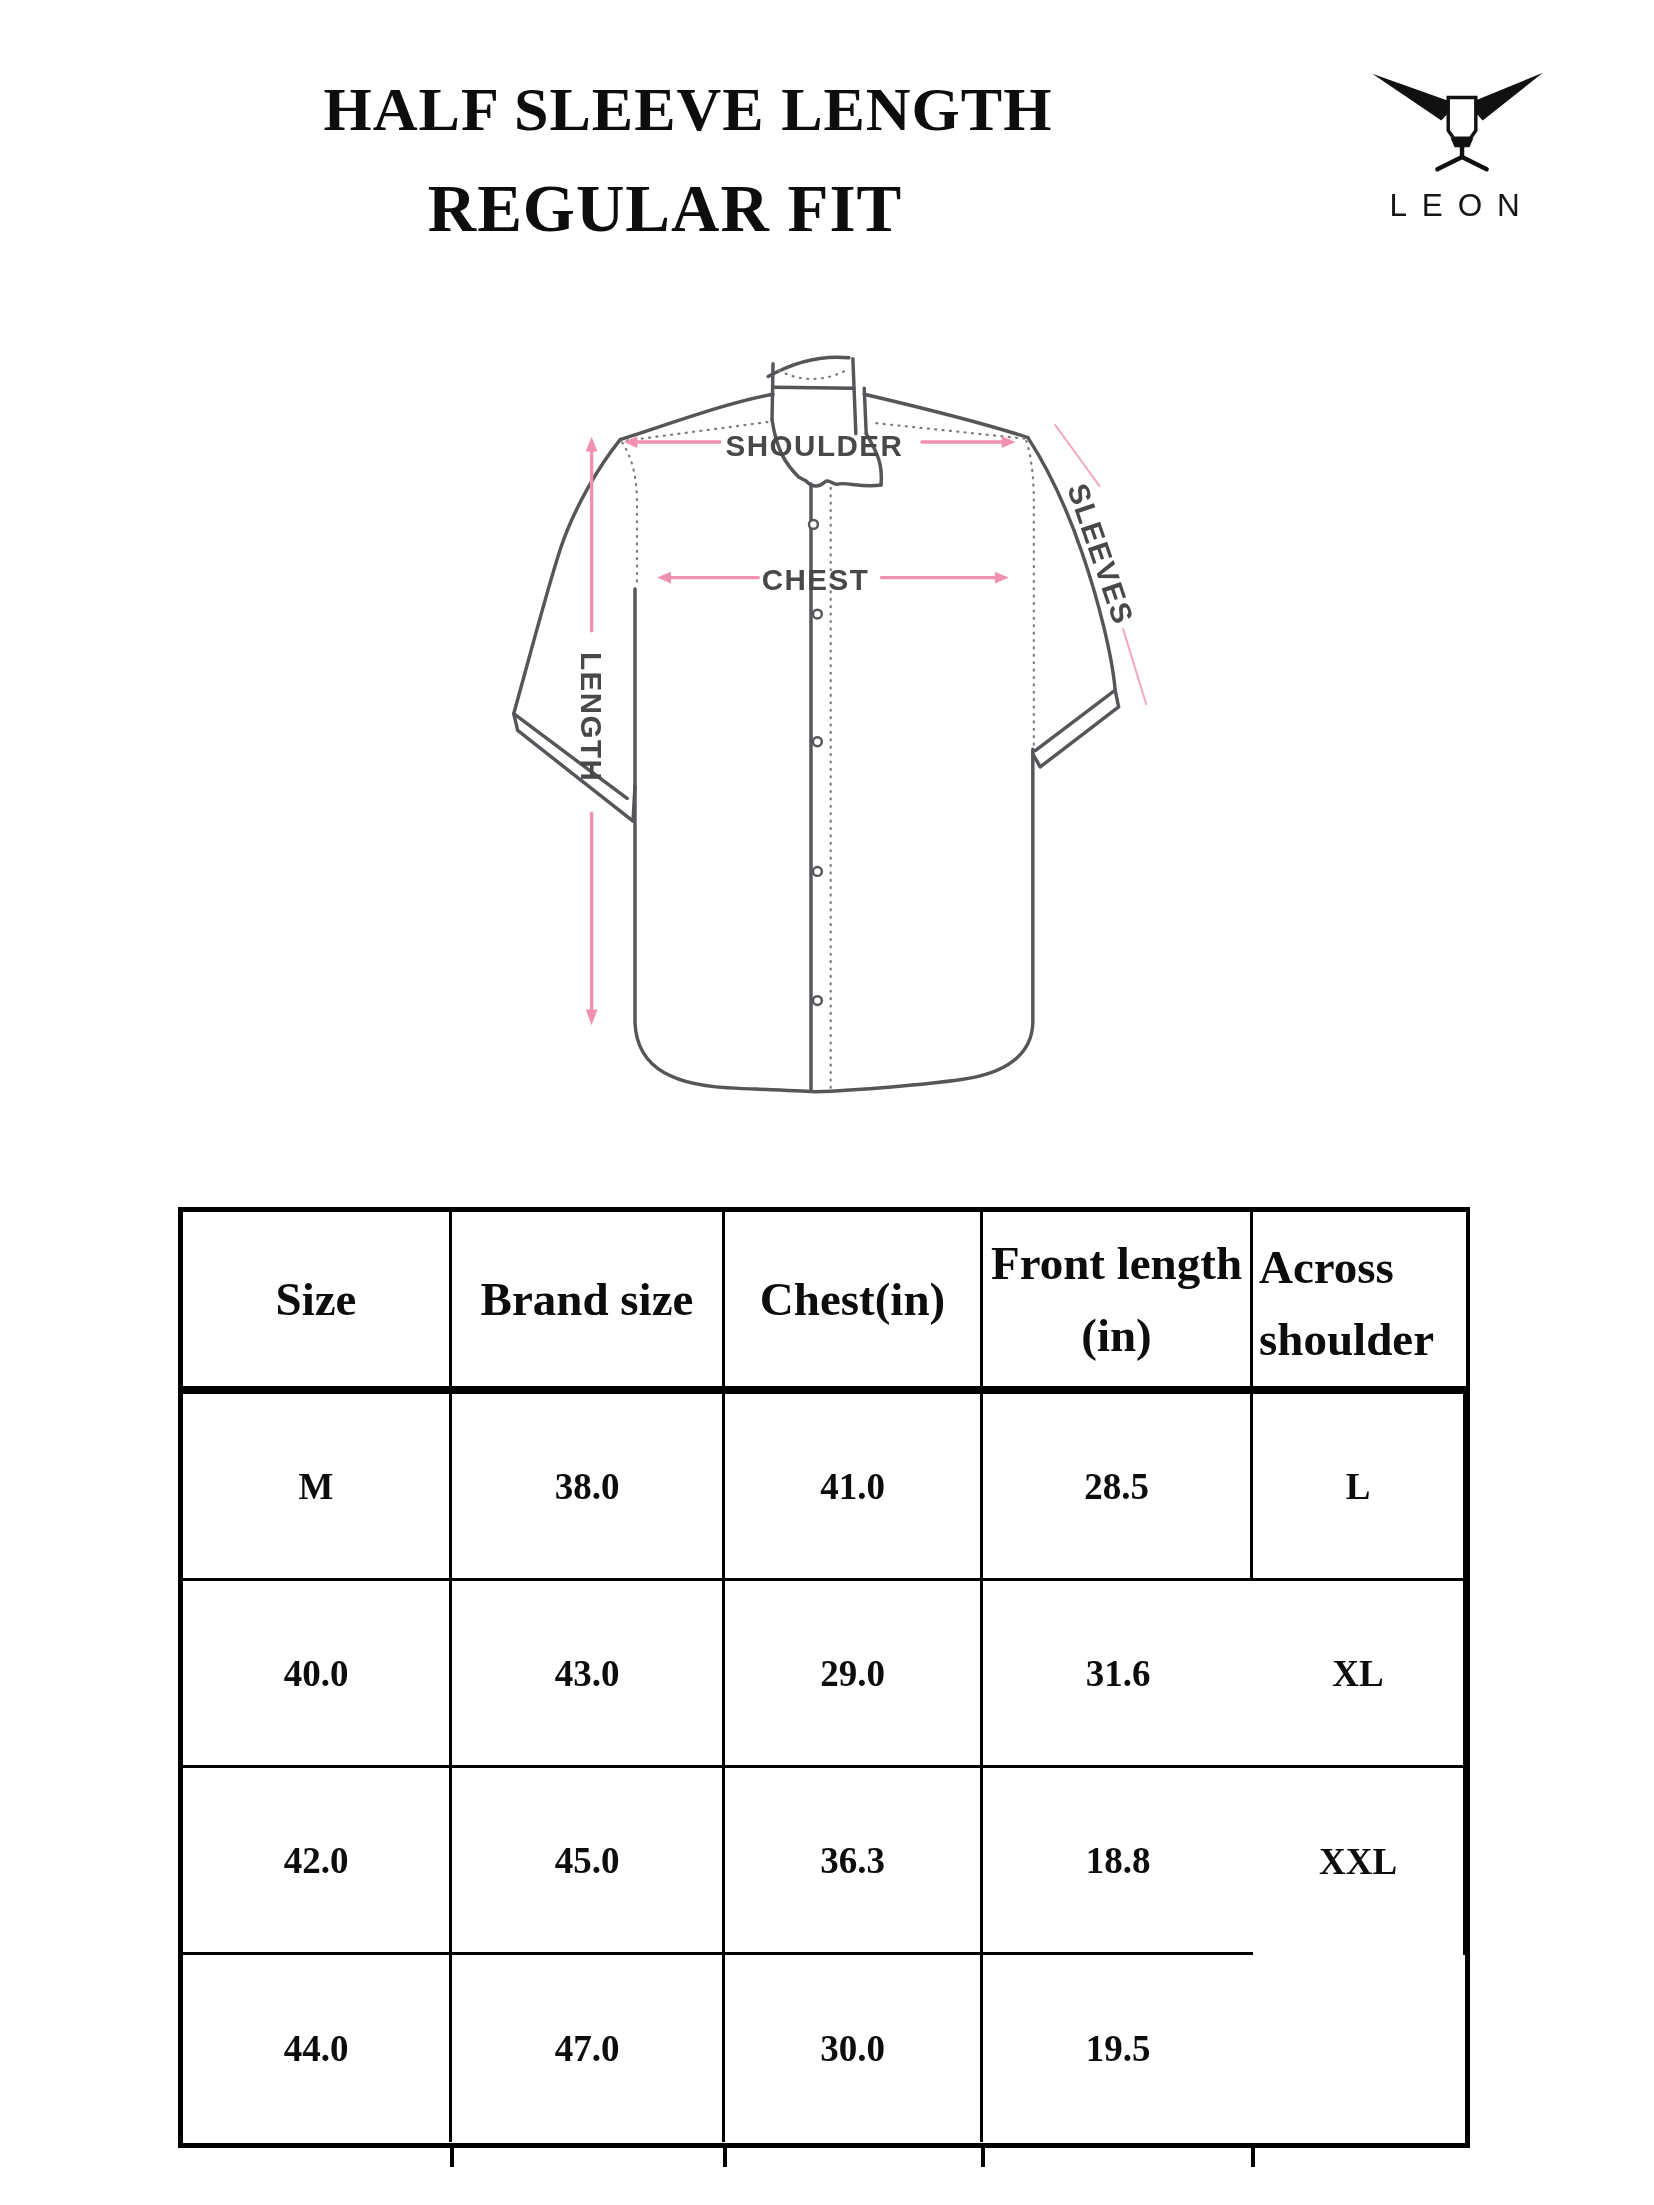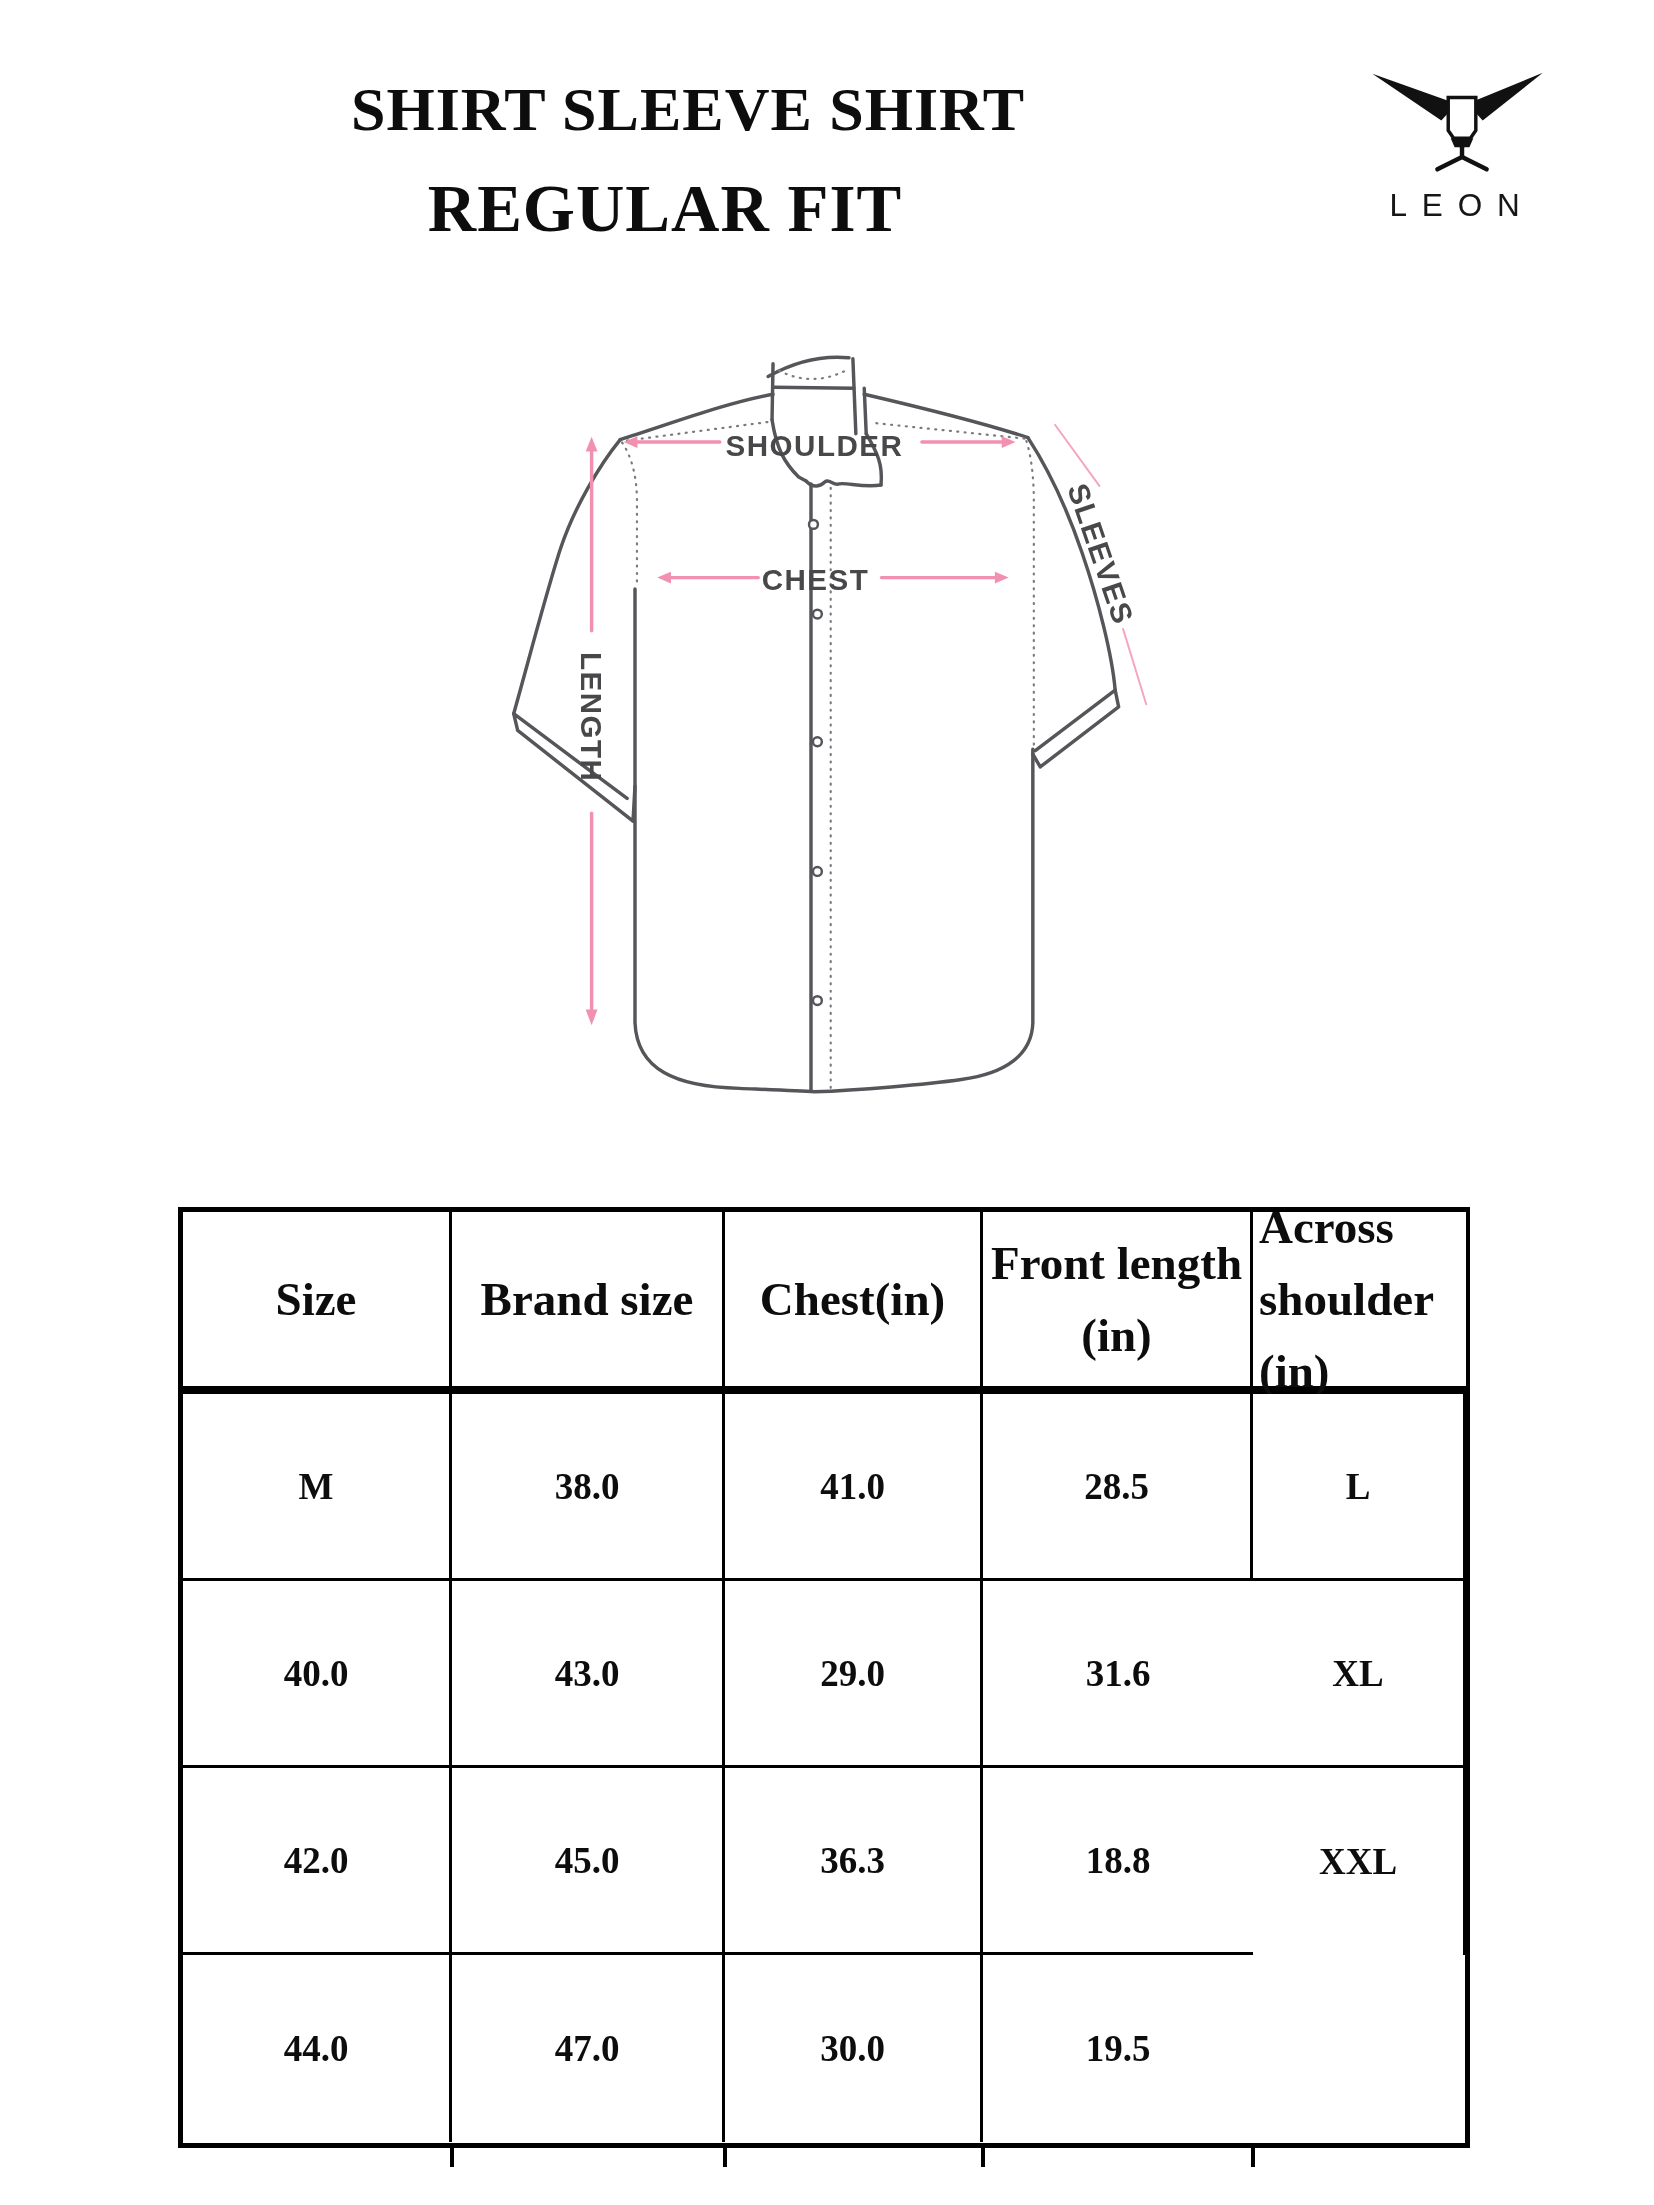--- a/index.html
+++ b/index.html
@@ -38,31 +38,31 @@
               border:5px solid #000;box-sizing:border-box;display:grid;
               grid-template-columns:269px 273px 258px 270px 213px;
               grid-template-rows:182px 187px 187px 187px 187px;}
   .cell{border-right:3.5px solid #000;border-bottom:3.5px solid #000;box-sizing:border-box;
         display:flex;align-items:center;justify-content:center;text-align:center;
         font-weight:bold;background:#ffffff;}
   .cell.last-col{border-right:none;}
   .cell.last-row{border-bottom:none;}
   .head{font-size:47px;line-height:72px;border-bottom:8px solid #000;}
   .head .lines span{display:block;}
-  .head.top-left{align-items:center;justify-content:flex-start;text-align:left;
-                 padding:0 0 0 6px;}
+  .head.top-left{align-items:flex-start;justify-content:flex-start;text-align:left;
+                 padding:19px 0 0 6px;}
   .data{font-size:37px;}
   .stub{position:absolute;width:4px;height:19px;background:#000;bottom:-24px;}
 </style>
 </head>
 <body>
 
 <div class="page">
 
-  <div class="title">SHIRT SLEEVE SHIRT</div>
+  <div class="title">HALF SLEEVE LENGTH</div>
   <div class="subtitle">REGULAR FIT</div>
 
   <div class="logo">
     <svg viewBox="0 0 420 345">
       <polygon class="mark" points="25,34 196,95 165,129"></polygon>
       <polygon class="mark" points="371,32 218,95 249,129"></polygon>
       <polygon class="face" points="179,82 235,82 235,149 224,165 190,165 179,149"></polygon>
       <polygon class="mark" points="184,165 230,165 222,183 192,183"></polygon>
       <path class="line" d="M 207,183 L 207,203"></path>
       <path class="line" d="M 207,203 L 157,228 M 207,203 L 257,228"></path>

